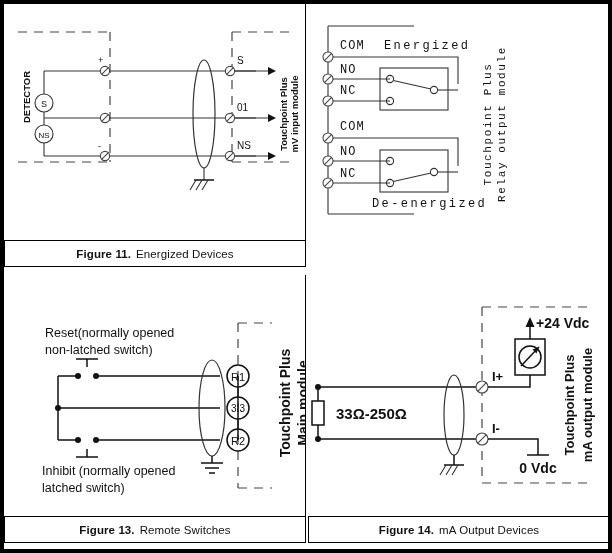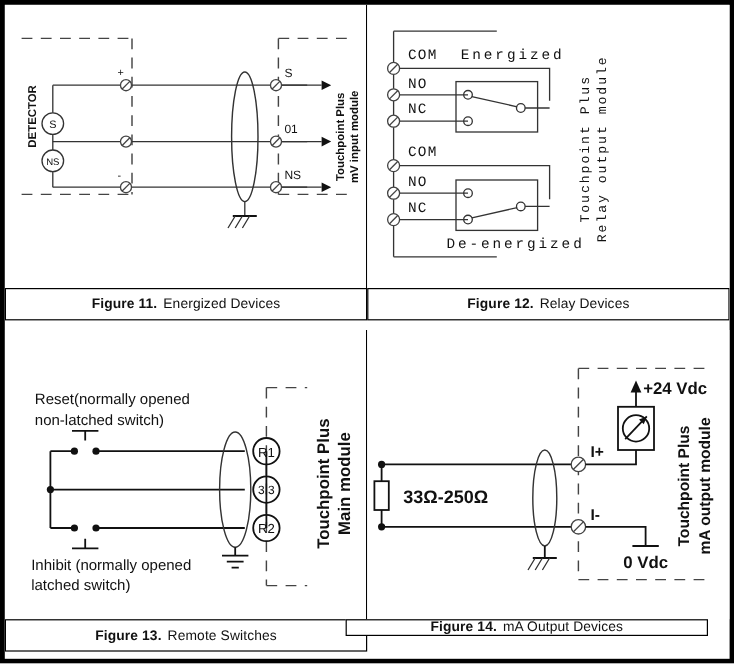--- a/index.html
+++ b/index.html
@@ -45,24 +45,24 @@
     letter-spacing: 0.1px;
   }
   .cap-text b { font-weight: bold; }
   .cap-gap { display: inline-block; width: 5px; }
 
   
   #cell-f11 { left: 0;   top: 0;   width: 302px; height: 236px; border-right: 1.5px solid #000; }
   #cell-f12 { left: 302px; top: 0; width: 302px; height: 236px; text-decoration: underline; }
   #cap-f11  { left: 0;   top: 236px; width: 302px; height: 27px; }
   #cap-f12  { left: 302px; top: 236px; width: 302px; height: 27px; }
-  #cell-f13 { left: 0;   top: 271px; width: 302px; height: 241px; border-right: 1.5px solid #000; }
+  #cell-f13 { left: 0;   top: 271px; width: 302px; height: 241px; border-right: 1.5px solid #000; padding-left: 16px; }
   #cell-f14 { left: 302px; top: 271px; width: 302px; height: 241px; }
   #cap-f13  { left: 0;   top: 512px; width: 302px; height: 27px; }
-  #cap-f14  { left: 284px; top: 512px; width: 302px; height: 14px; }
+  #cap-f14  { left: 304px; top: 512px; width: 302px; height: 27px; }
 
   .svg-fig { display: block; }
 
   text { fill: #111; }
   .lbl-sans  { font-family: "Liberation Sans", sans-serif; }
   .lbl-mono  { font-family: "Liberation Mono", monospace; }
   .bold      { font-weight: bold; }
   .wire { stroke: #333; stroke-width: 1.1; fill: none; }
   .wire-b { stroke: #111; stroke-width: 1.5; fill: none; }
   .dash-box { stroke: #444; stroke-width: 1.2; fill: none; stroke-dasharray: 9 7; }
@@ -221,25 +221,20 @@
         <text class="lbl-mono" x="199" y="120" font-size="11" text-anchor="middle" letter-spacing="1.6" transform="rotate(-90 199 120)">Relay output module</text>
       </svg>
     </div>
 
     <div class="cell cap-cell" id="cap-f11">
       <div class="cap-text">
         <b>Figure 11.</b><span class="cap-gap"></span><span>Energized Devices</span>
       </div>
     </div>
 
-    <div class="cell cap-cell" id="cap-f12">
-      <div class="cap-text">
-        <b>Figure 12.</b><span class="cap-gap"></span><span>Relay Devices</span>
-      </div>
-    </div>
 
     <div class="cell fig-cell" id="cell-f13">
       <svg class="svg-fig" width="300" height="239" viewBox="0 0 300 239">
 
         <text class="lbl-sans" x="25" y="62" font-size="12.5">Reset(normally opened</text>
         <text class="lbl-sans" x="25" y="79" font-size="12.5">non-latched switch)</text>
         <text class="lbl-sans" x="22" y="200" font-size="12.5">Inhibit (normally opened</text>
         <text class="lbl-sans" x="22" y="217" font-size="12.5">latched switch)</text>
 
         <path class="wire-b" d="M38 101 L38 165"></path>

